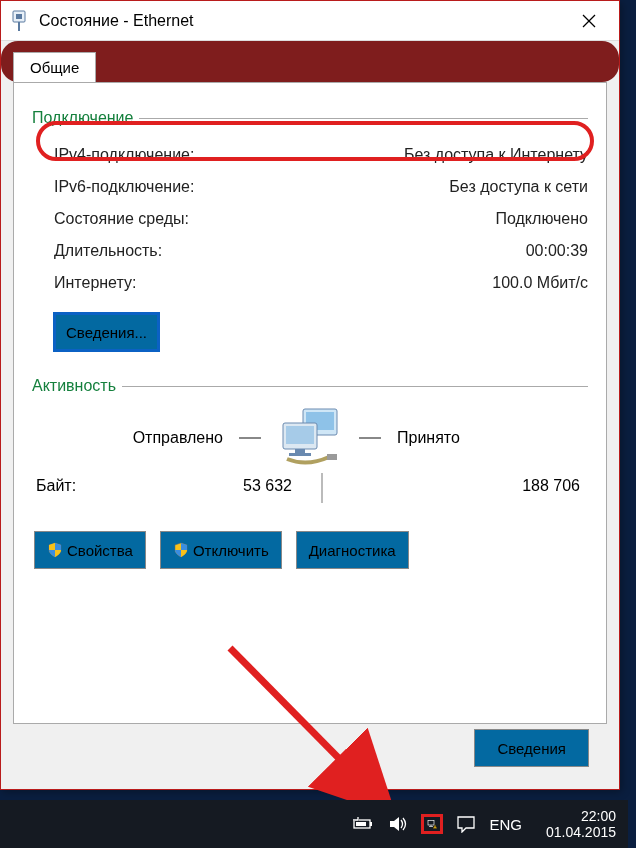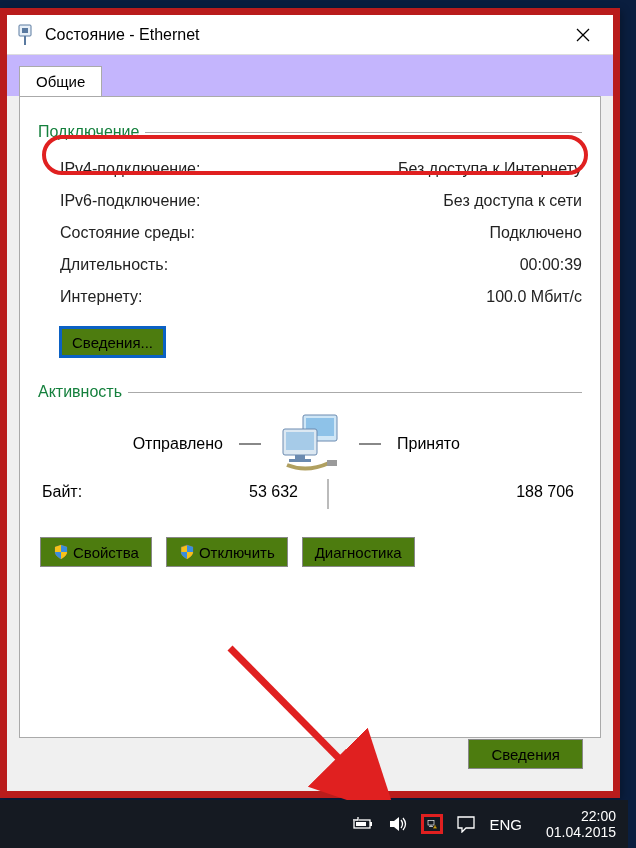--- a/index.html
+++ b/index.html
@@ -7,25 +7,25 @@
     font-family: "Segoe UI", Tahoma, sans-serif;
     background: #0a1e3f;
     width: 636px;
     height: 848px;
     overflow: hidden;
     position: relative;
   }
   .dialog {
     position: absolute;
     left: 0;
-    top: 8px;
+    top: 0;
     width: 620px;
     height: 790px;
     background: #f0f0f0;
-    border: 7px solid #b91c1c;
+    border: 1px solid #b91c1c;
     box-shadow: 2px 2px 8px rgba(0,0,0,0.3);
   }
   .titlebar {
     height: 40px;
     background: #fff;
     display: flex;
     align-items: center;
     padding: 0 8px;
     border-bottom: 1px solid #ddd;
   }
@@ -43,21 +43,22 @@
     height: 38px;
     display: flex;
     align-items: center;
     justify-content: center;
     font-size: 18px;
     cursor: pointer;
   }
   .tabs {
     display: flex;
     padding: 10px 12px 0 12px;
-    background: #c4b5fd;
+    background: #7f1d1d;
+    border-radius: 17px;
   }
   .tab {
     background: #fff;
     border: 1px solid #aaa;
     border-bottom: 1px solid #fff;
     padding: 6px 16px;
     font-size: 15px;
     position: relative;
     top: 1px;
     cursor: pointer;
@@ -101,27 +102,27 @@
     border-radius: 24px;
     left: 22px;
     right: 12px;
     top: 38px;
     height: 40px;
     pointer-events: none;
   }
   .btn {
     display: inline-flex;
     align-items: center;
-    background: #4d7c0f;
+    background: #0369a1;
     border: 1px solid #888;
     padding: 4px 12px;
     font-size: 15px;
     cursor: pointer;
     font-family: inherit;
-    height: 30px;
+    height: 38px;
   }
   .btn.focus {
     outline: 2px solid #0b61c4;
     outline-offset: -1px;
     border: 1px solid #0b61c4;
     padding: 3px 11px;
     box-shadow: inset 0 0 0 1px #0b61c4;
   }
   .btn-row {
     display: flex;

